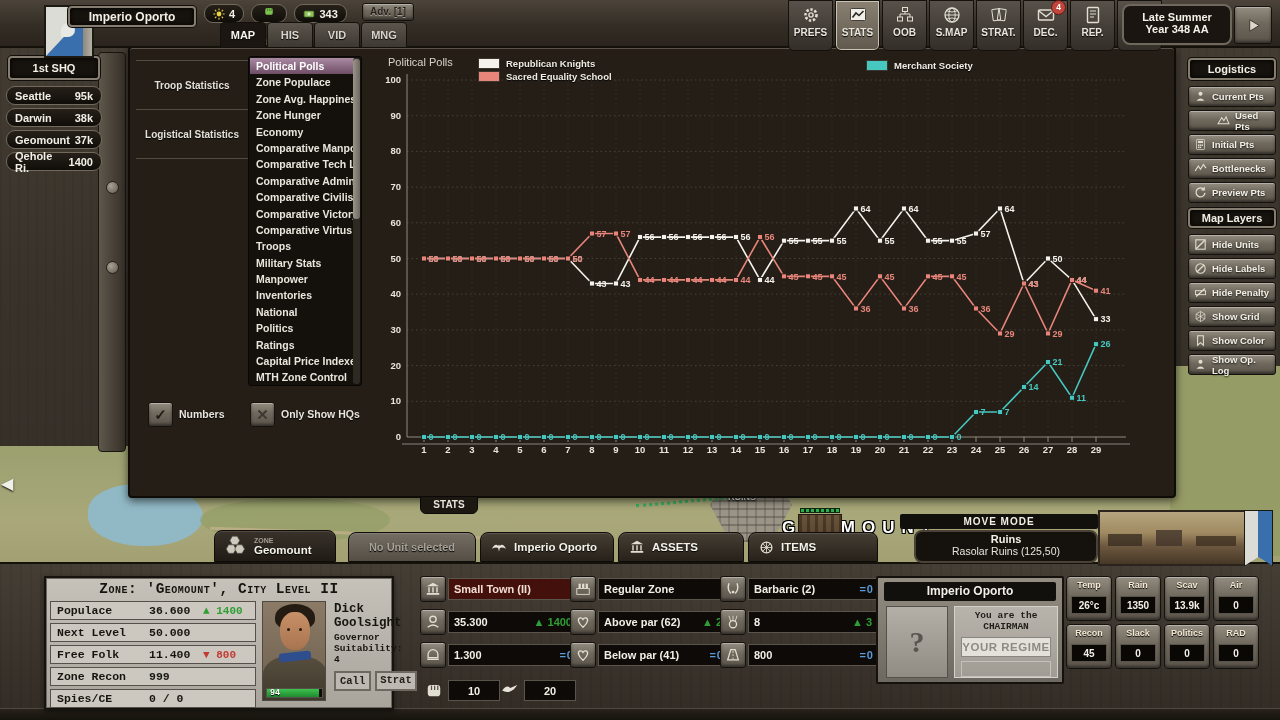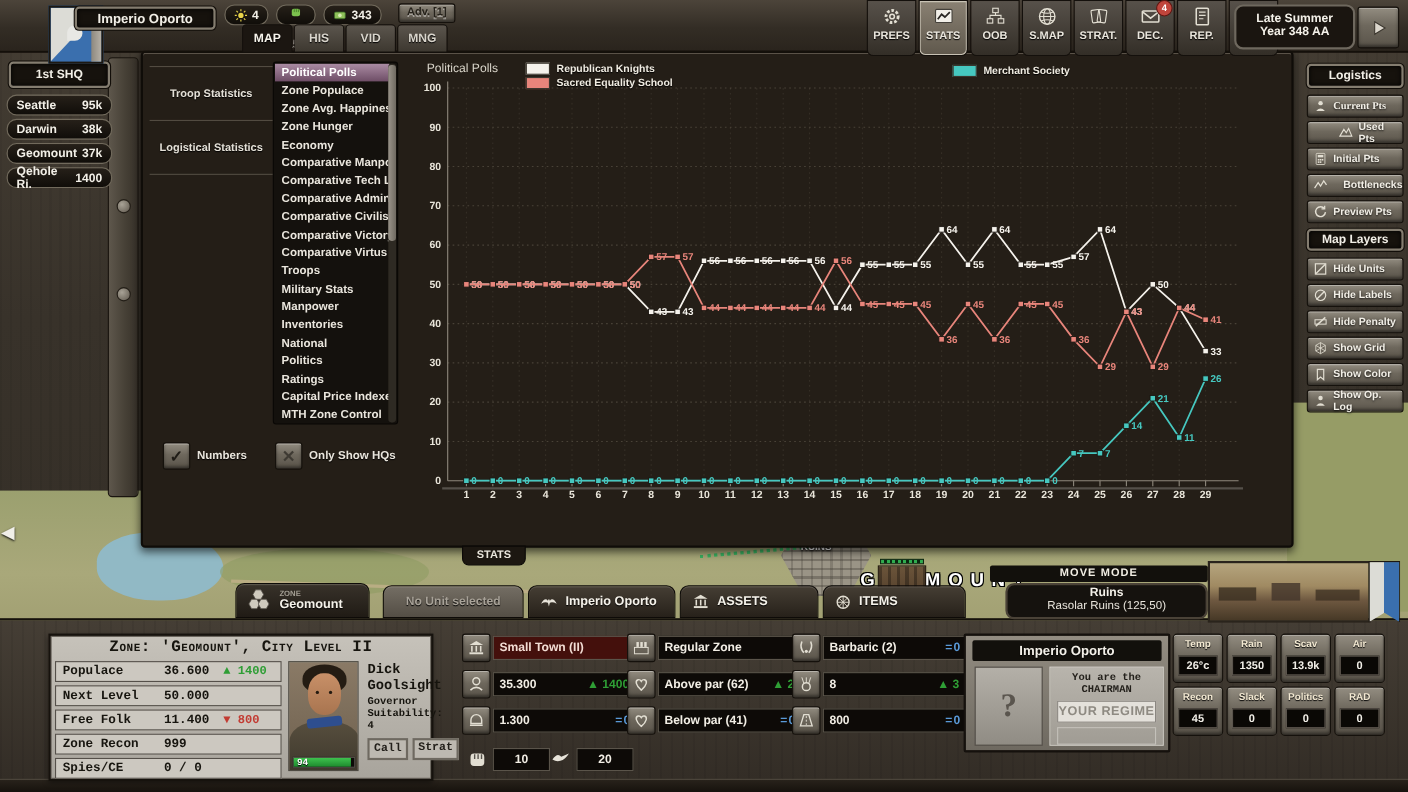--- a/index.html
+++ b/index.html
@@ -593,21 +593,21 @@
   </div>
   <div class="abs" style="left:420px;top:496px;width:58px;height:18px;z-index:6;background:#1c1711;border:1px solid #0b0907;border-radius:0 0 6px 6px;
        font-size:10px;font-weight:bold;color:#e8e4db;text-align:center;line-height:16px;">
     <span>STATS</span>
   </div>
 
   <div class="abs plate" style="left:1188px;top:58px;width:88px;height:22px;z-index:8;font-size:11px;line-height:18px;">
     <span>Logistics</span>
   </div>
   <div class="abs" id="logibtns" style="left:1188px;top:86px;width:88px;z-index:8;">
-      <div class="metal mlabel sbtn" style="height: 19px; margin-bottom: 3px; font-family: Liberation Serif, serif;">
+      <div class="metal mlabel sbtn" style="height: 19px; margin-bottom: 3px;">
         <span>
           <svg viewBox="0 0 18 18" width="13" height="13" style="display:block">
             <circle cx="9" cy="5.2" r="2.8" fill="#e2ded2"></circle>
             <path d="M3.5 15 Q9 8.8 14.5 15 Z" fill="#e2ded2"></path>
           </svg>
         </span>
         <span>Current Pts</span>
       </div>
       <div class="metal mlabel sbtn" style="height: 19px; margin-bottom: 3px; padding-left: 28px;">
         <span>
@@ -626,21 +626,21 @@
               <rect x="5.5" y="9" width="2" height="2"></rect>
               <rect x="8" y="9" width="2" height="2"></rect>
               <rect x="10.5" y="9" width="2" height="2"></rect>
               <rect x="5.5" y="12" width="2" height="2"></rect>
               <rect x="8" y="12" width="2" height="2"></rect>
             </g>
           </svg>
         </span>
         <span>Initial Pts</span>
       </div>
-      <div class="metal mlabel sbtn" style="height: 19px; margin-bottom: 3px; justify-content: space-between;">
+      <div class="metal mlabel sbtn" style="height: 19px; margin-bottom: 3px;">
         <span>
           <svg viewBox="0 0 18 18" width="13" height="13" style="display:block">
             <polyline points="1.5,12.5 6,5.5 9,10 13,3.5 16.5,8.5" fill="none" stroke="#e2ded2" stroke-width="1.6"></polyline>
           </svg>
         </span>
         <span>Bottlenecks</span>
       </div>
       <div class="metal mlabel sbtn" style="height: 19px; margin-bottom: 3px;">
         <span>
           <svg viewBox="0 0 18 18" width="13" height="13" style="display:block">

